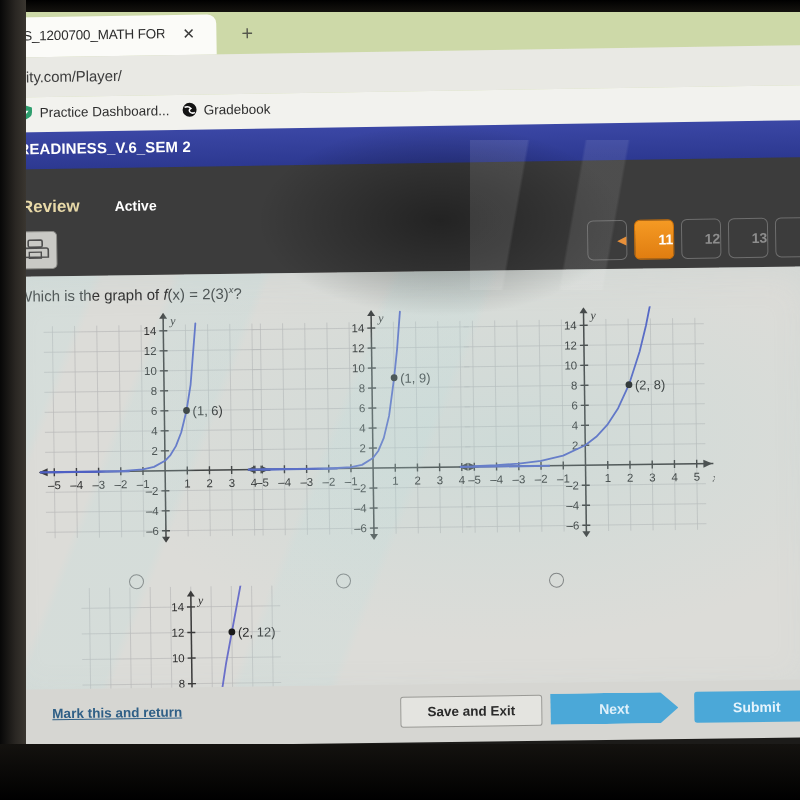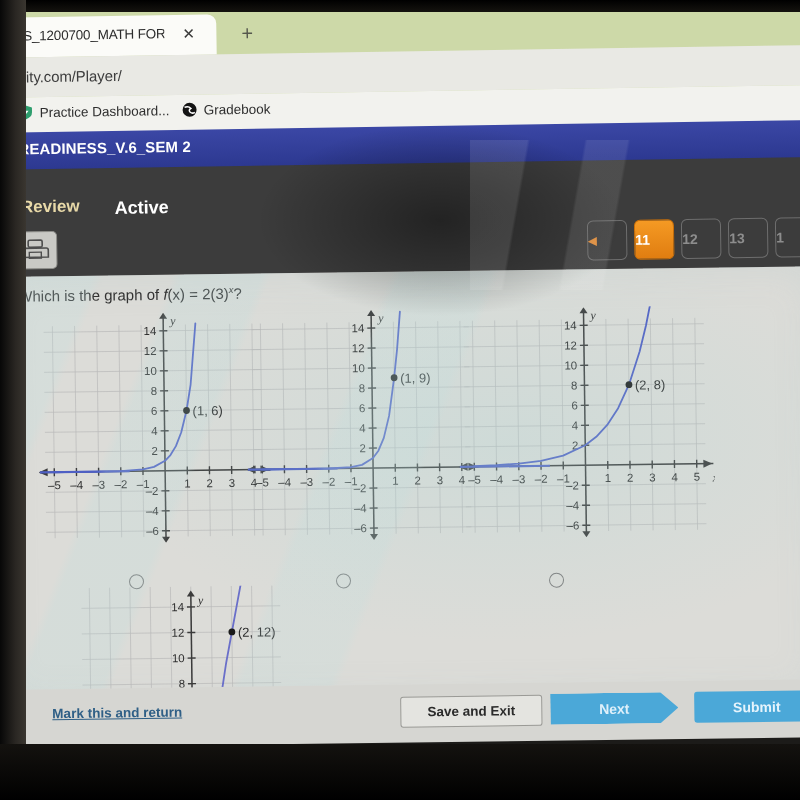--- a/index.html
+++ b/index.html
@@ -35,27 +35,27 @@
   .coursebar{position:absolute;left:-14px;top:133px;width:830px;height:38px;
     background:linear-gradient(180deg,#3b47a5 0%,#2c3890 100%);transform:rotate(-0.9deg);
     transform-origin:0 0;overflow:hidden;}
   .coursebar span{position:absolute;left:-4px;top:8px;font-size:15px;font-weight:bold;
     color:#ffffff;letter-spacing:.1px;white-space:nowrap;}
 
   
   .toolbar{position:absolute;left:-14px;top:170px;width:830px;height:110px;
     background:#3c3c3c;transform:rotate(-0.9deg);transform-origin:0 0;overflow:hidden;}
   .tb-title{position:absolute;left:-4px;top:28px;font-size:17px;font-weight:bold;color:#e8d9a8;}
-  .tb-status{position:absolute;left:128px;top:30px;font-size:18px;color:#ffffff;font-weight:bold;}
+  .tb-status{position:absolute;left:128px;top:30px;font-size:14px;color:#ffffff;font-weight:bold;}
   .print-btn{position:absolute;left:26px;top:62px;width:42px;height:36px;border-radius:5px;
     background:#c9c9c5;border:1px solid #8e8e8a;}
   .pager{position:absolute;top:60px;height:40px;}
   .pg{position:absolute;top:0;width:38px;height:38px;border-radius:6px;
     border:1px solid #6e6e6e;color:#8d8d8d;font-size:14px;font-weight:bold;
-    display:flex;align-items:center;justify-content:flex-start;background:transparent;}
+    display:flex;align-items:center;justify-content:flex-end;background:transparent;}
   .pg.active{background:linear-gradient(180deg,#f59a24 0%,#e07d10 100%);color:#fff;border-color:#c96f09;}
   .pg.prev{color:#e8903a;font-size:11px;}
 
   
   .sheet{position:absolute;left:-6px;top:277px;width:820px;height:430px;
     background:#dcdcd8;transform:rotate(-0.75deg);transform-origin:0 0;overflow:hidden;
     box-shadow:inset 0 0 40px rgba(190,205,205,.45);}
   .glare{position:absolute;inset:0;pointer-events:none;
     background:
       linear-gradient(112deg,rgba(190,225,225,.22) 0 10%,rgba(255,255,255,0) 11% 18%,

